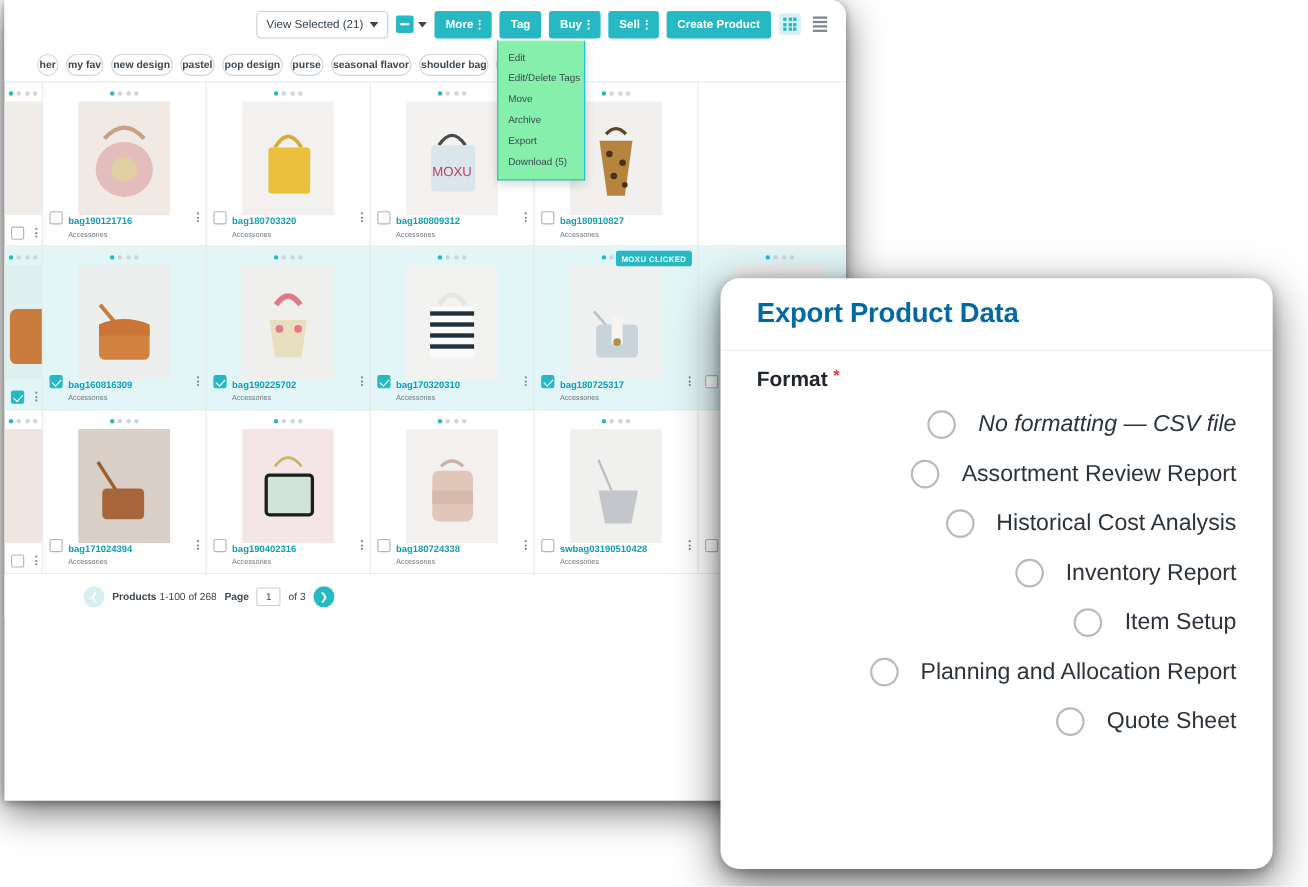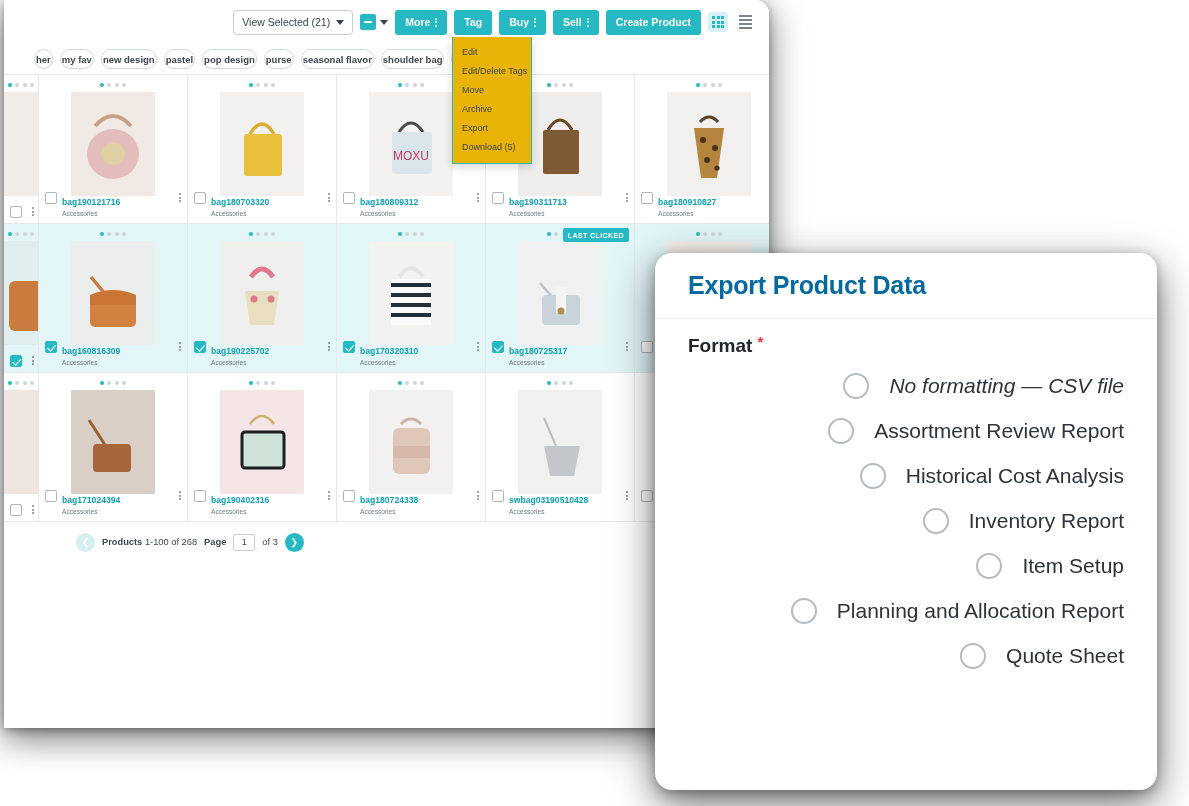--- a/index.html
+++ b/index.html
@@ -55,21 +55,21 @@
   .viewicon.active{ background:#d7f2f5; }
   .grid-ico{ display:grid; grid-template-columns:repeat(3,3px); grid-template-rows:repeat(3,3px);
              gap:1.3px; }
   .grid-ico s{ background:#26b9c4; display:block; }
   .list-ico{ display:flex;flex-direction:column;gap:2px; }
   .list-ico s{ width:13px;height:2px;background:#7b848c;display:block; }
 
   
   #more-menu{
     position:absolute; left:448px; top:37px; width:80px;
-    background:#eab308; border:1px solid #26b9c4; border-top:none;
+    background:#86efac; border:1px solid #26b9c4; border-top:none;
     box-shadow:0 3px 9px rgba(0,0,0,.16); z-index:40; padding:5px 0 7px;
   }
   #more-menu .mi{ font-size:9px; color:#3c474f; padding:4.5px 9px; white-space:nowrap; }
 
   
   #tag-strip{
     height:30px; display:flex; align-items:center; gap:7px;
     padding:0 6px 0 30px; overflow:hidden; background:#fff;
   }
   .tag{
@@ -340,44 +340,20 @@
         </div>
         <div class="cell">
           <div class="dots">
             <b class="on"></b>
             <b></b>
             <b></b>
             <b></b>
           </div>
           <div class="thumb">
             <svg viewBox="0 0 84 104">
-              <rect width="84" height="104" fill="#efeeec"></rect>
-              <path d="M30 38 Q42 18 54 38" stroke="#6b4726" stroke-width="3.2" fill="none"></path>
-              <rect x="25" y="38" width="36" height="44" rx="2" fill="#7d5a33"></rect>
-            </svg>
-          </div>
-          <div class="meta">
-            <span class="cb"></span>
-            <span class="meta-txt"><span class="sku">bag190311713</span><span class="cat" style="display:block">Accessories</span></span>
-            <span class="kebab">
-              <b></b>
-              <b></b>
-              <b></b>
-            </span>
-          </div>
-        </div>
-        <div class="cell">
-          <div class="dots">
-            <b class="on"></b>
-            <b></b>
-            <b></b>
-            <b></b>
-          </div>
-          <div class="thumb">
-            <svg viewBox="0 0 84 104">
               <rect width="84" height="104" fill="#f1f0ee"></rect>
               <path d="M33 30 Q42 20 51 30" stroke="#5b4228" stroke-width="3" fill="none"></path>
               <path d="M27 36 L57 36 L50 86 L34 86 Z" fill="#b5853f"></path>
               <circle cx="36" cy="48" r="3" fill="#4a3117"></circle>
               <circle cx="48" cy="56" r="3" fill="#4a3117"></circle>
               <circle cx="40" cy="68" r="3" fill="#4a3117"></circle>
               <circle cx="50" cy="76" r="2.6" fill="#4a3117"></circle>
             </svg>
           </div>
           <div class="meta">
@@ -491,21 +467,21 @@
             </span>
           </div>
         </div>
         <div class="cell">
           <div class="dots">
             <b class="on"></b>
             <b></b>
             <b></b>
             <b></b>
           </div>
-          <div class="badge">LAST CLICKED</div>
+          <div class="badge">MOXU CLICKED</div>
           <div class="thumb">
             <svg viewBox="0 0 84 104">
               <rect width="84" height="104" fill="#eff1f1"></rect>
               <path d="M22 42 L36 58" stroke="#b9c4c9" stroke-width="2.5" fill="none"></path>
               <rect x="24" y="54" width="38" height="30" rx="4" fill="#c8d4d9"></rect>
               <rect x="38" y="46" width="10" height="26" fill="#f5f4f0"></rect>
               <circle cx="43" cy="70" r="3.5" fill="#b09050"></circle>
             </svg>
           </div>
           <div class="meta">

